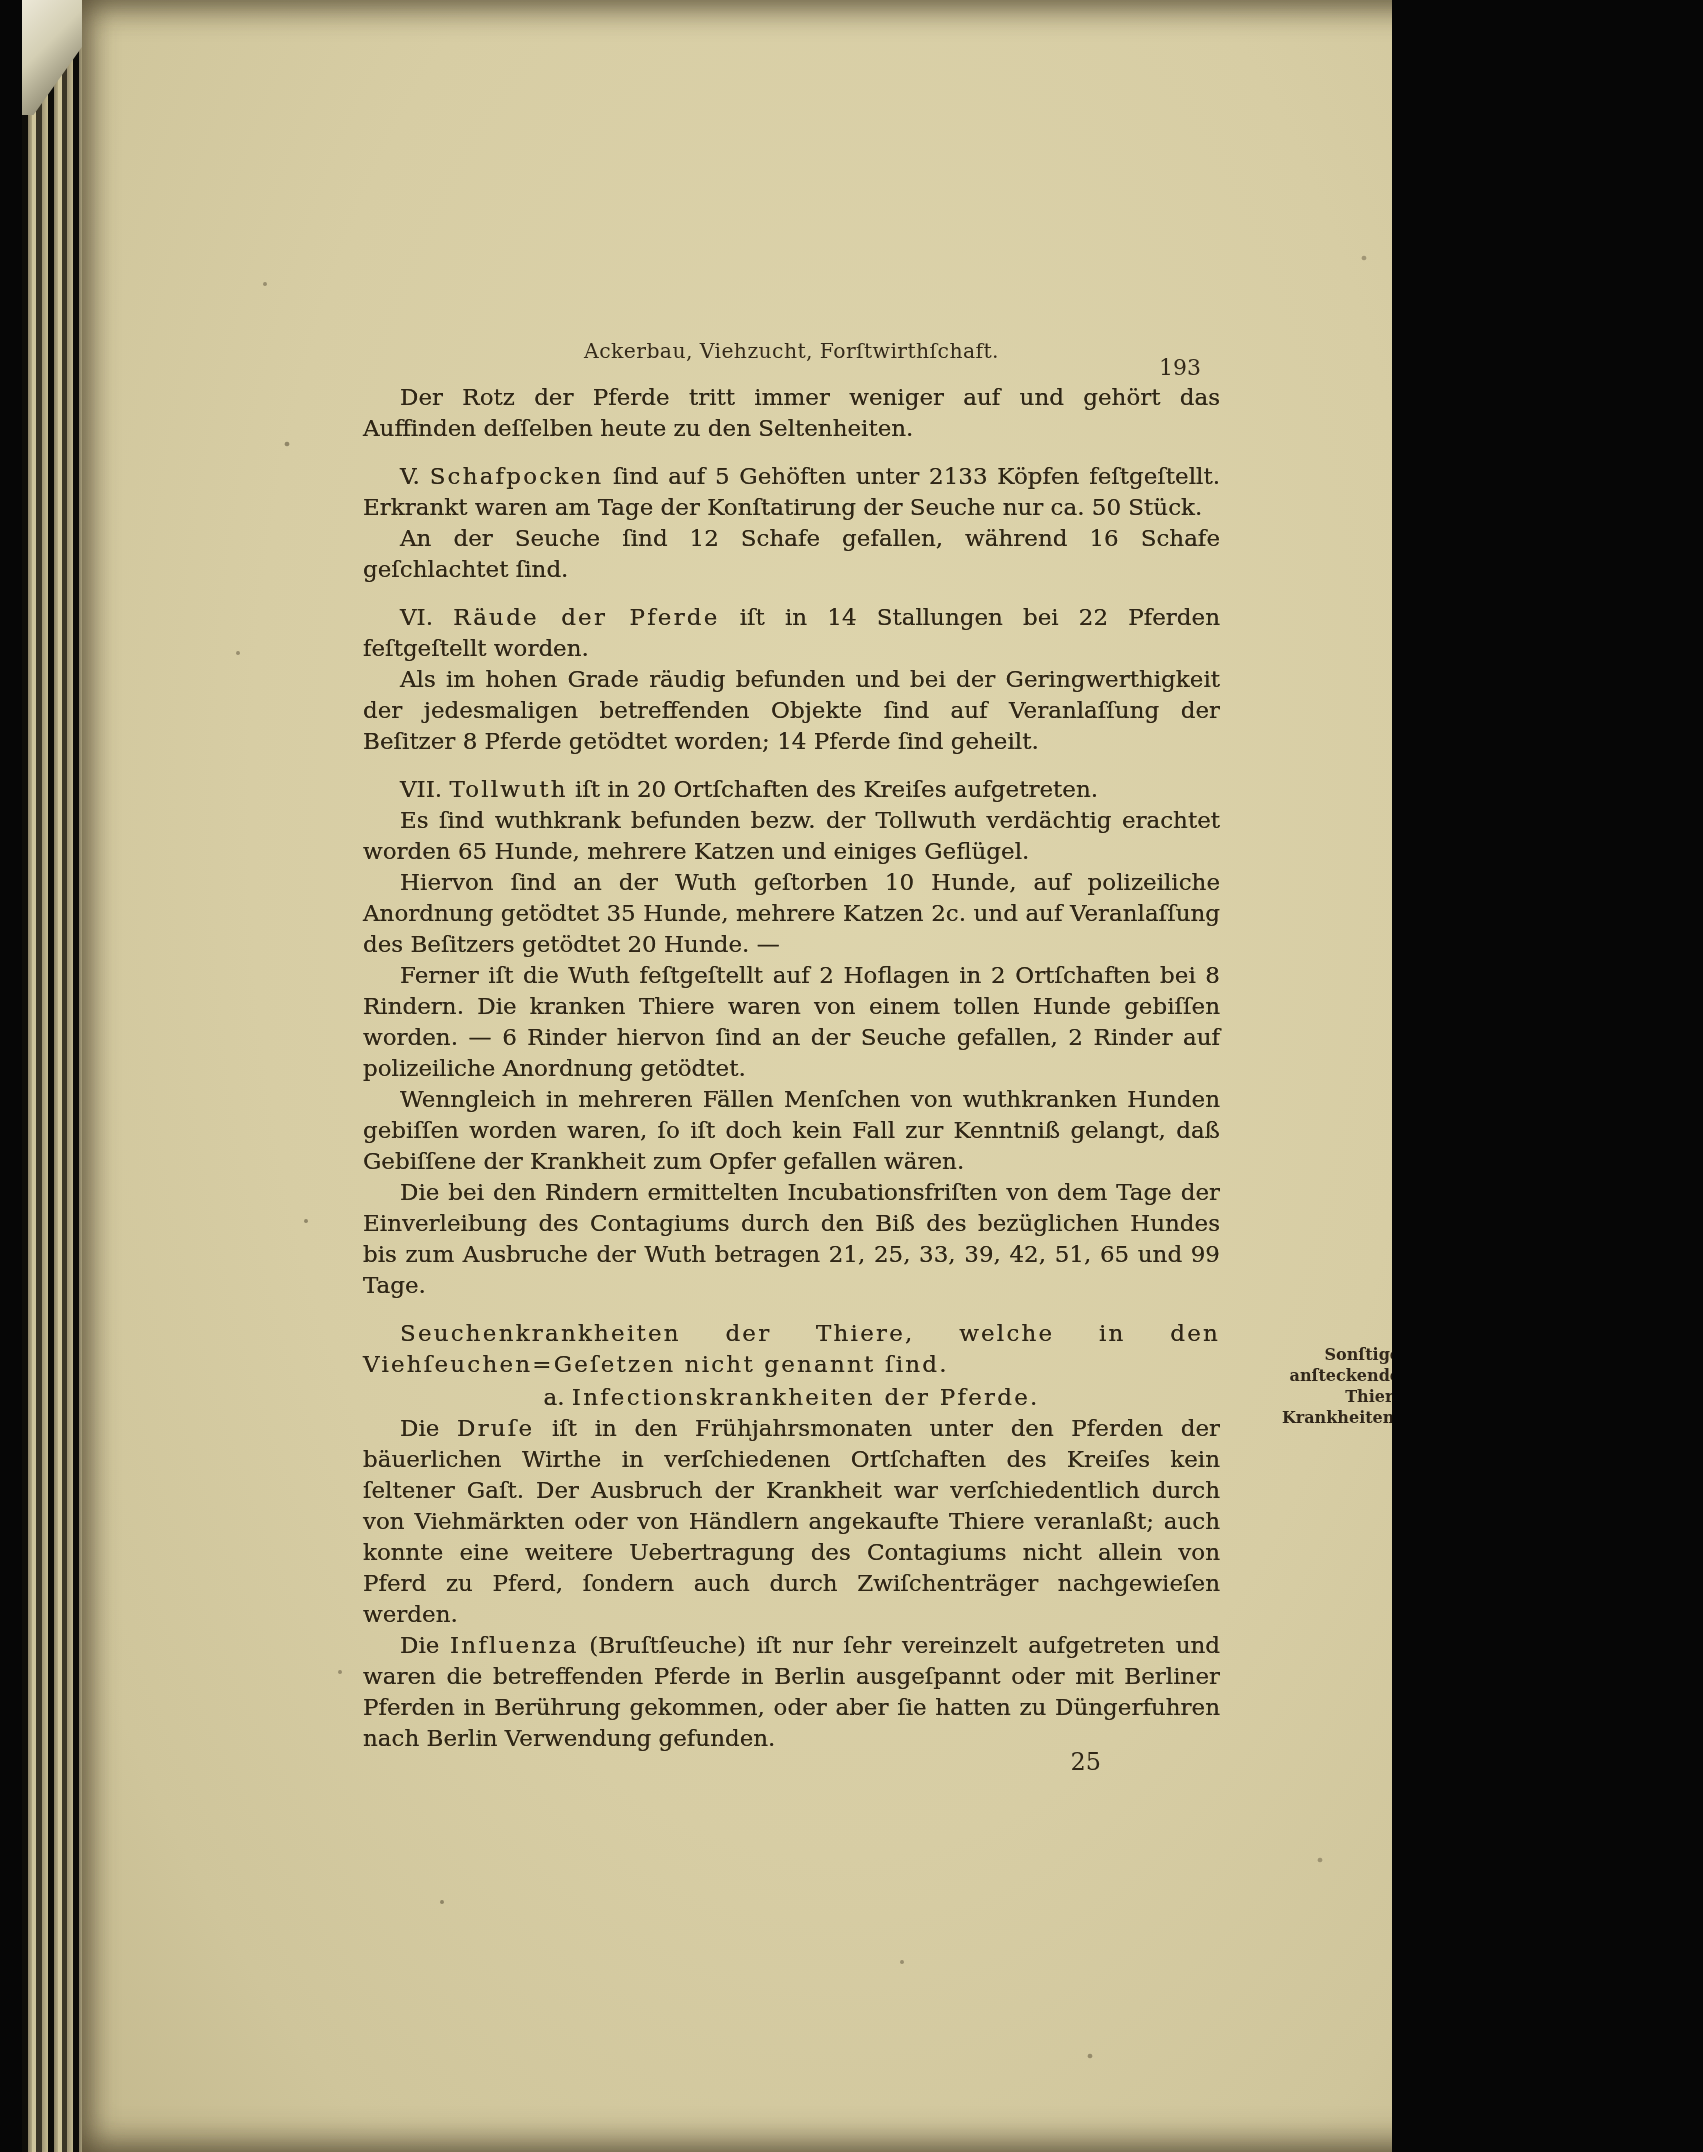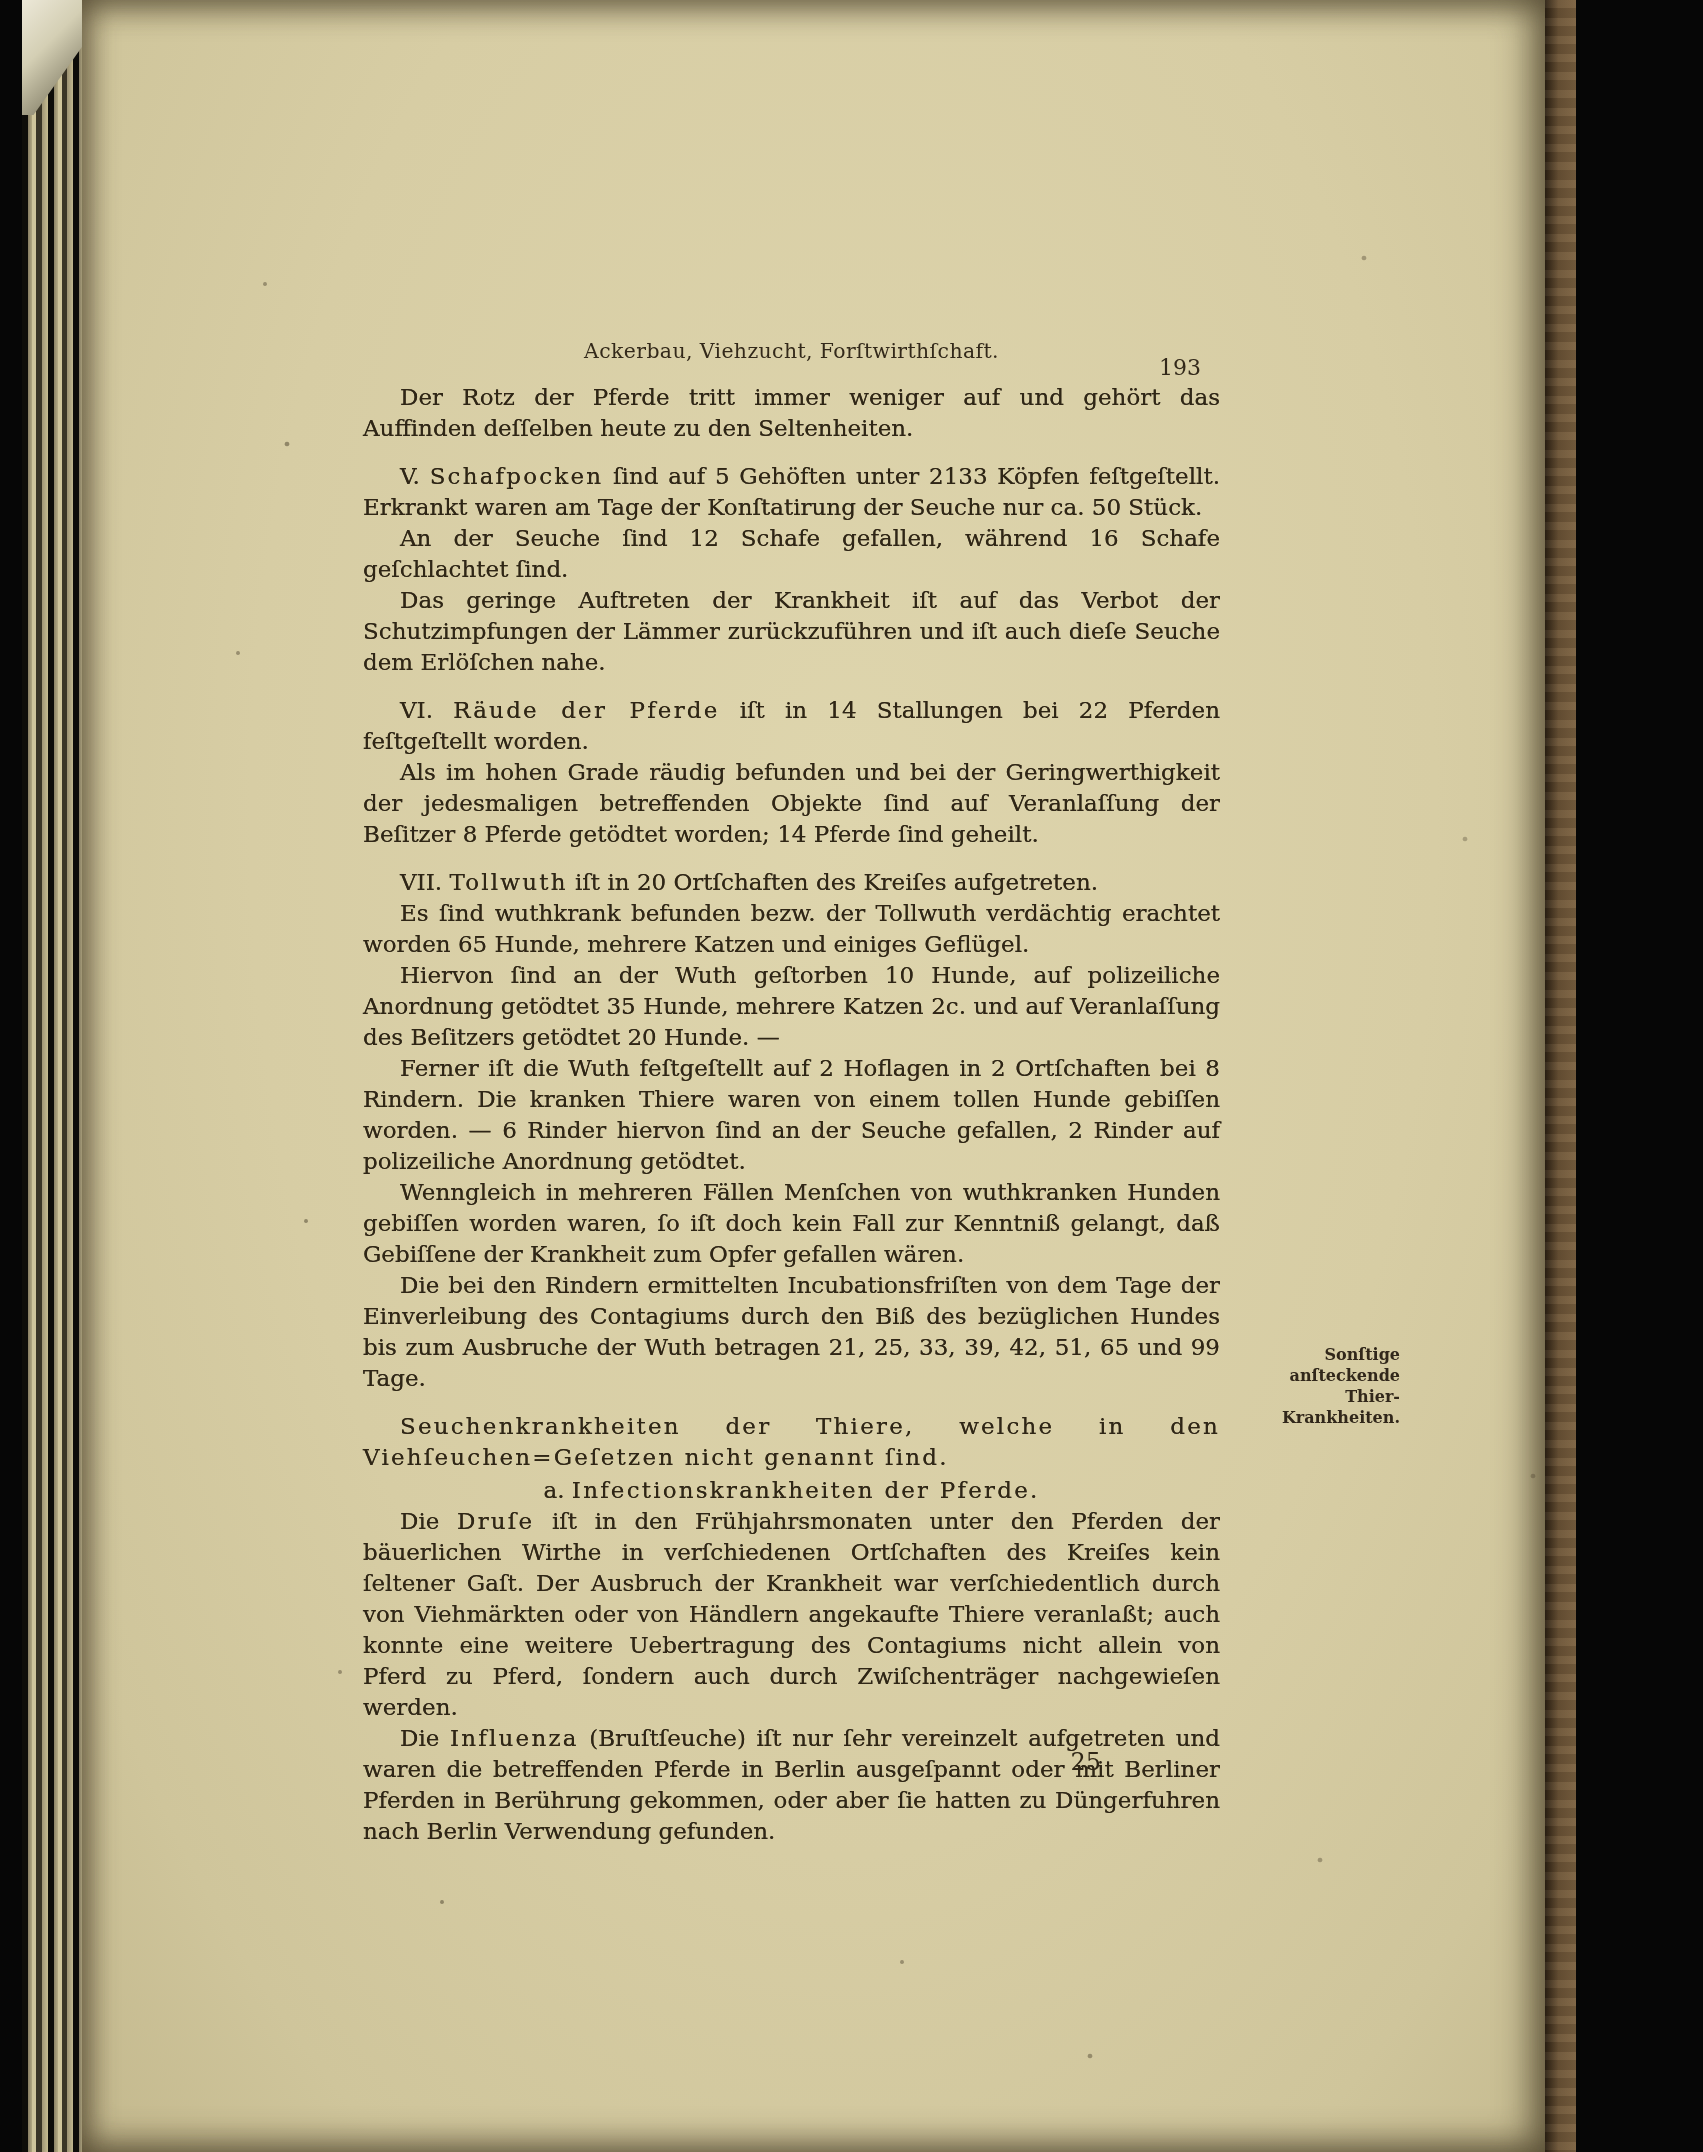--- a/index.html
+++ b/index.html
@@ -1,17 +1,17 @@
 <!DOCTYPE html>
 <html style="font-size:13.6px"><head>
 <meta charset="utf-8">
 <style>
   html,body{margin:0;padding:0;background:#060606;}
   .canvas{
-    position:relative;width:1576px;height:2153px;overflow:hidden;
+    position:relative;width:1392px;height:2153px;overflow:hidden;
     background:#060606;font-family:"DejaVu Serif", serif;
   }
 
   
   .left-edges{
     position:absolute;left:22px;top:0;width:61px;height:2153px;
     background:repeating-linear-gradient(90deg,
       #0e0d09 0px, #0e0d09 6px,
       #877e63 6px, #b4aa83 10.2px,
       #cfc59b 10.2px, #cfc59b 14.5px,
@@ -106,21 +106,20 @@
 
     <div class="header-row">
       <div class="running-title">Ackerbau, Viehzucht, Forſtwirthſchaft.</div>
       <div class="page-number">193</div>
     </div>
 
     <div class="text-block" id="text-block">
         <p><span>Der Rotz der Pferde tritt immer weniger auf und gehört das Auffinden deſſelben heute zu den Seltenheiten.</span></p>
         <p class="gap"><span>V. </span><span class="sperr">Schafpocken</span><span> ſind auf 5 Gehöften unter 2133 Köpfen feſtgeſtellt. Erkrankt waren am Tage der Konſtatirung der Seuche nur ca. 50 Stück.</span></p>
         <p><span>An der Seuche ſind 12 Schafe gefallen, während 16 Schafe geſchlachtet ſind.</span></p>
-        <p><span>Das geringe Auftreten der Krankheit iſt auf das Verbot der Schutzimpfungen der Lämmer zurückzuführen und iſt auch dieſe Seuche dem Erlöſchen nahe.</span></p>
         <p class="gap"><span>VI. </span><span class="sperr">Räude der Pferde</span><span> iſt in 14 Stallungen bei 22 Pferden feſtgeſtellt worden.</span></p>
         <p><span>Als im hohen Grade räudig befunden und bei der Geringwerthigkeit der jedesmaligen betreffenden Objekte ſind auf Veranlaſſung der Beſitzer 8 Pferde getödtet worden; 14 Pferde ſind geheilt.</span></p>
         <p class="gap"><span>VII. </span><span class="sperr">Tollwuth</span><span> iſt in 20 Ortſchaften des Kreiſes aufgetreten.</span></p>
         <p><span>Es ſind wuthkrank befunden bezw. der Tollwuth verdächtig erachtet worden 65 Hunde, mehrere Katzen und einiges Geflügel.</span></p>
         <p><span>Hiervon ſind an der Wuth geſtorben 10 Hunde, auf polizeiliche Anordnung getödtet 35 Hunde, mehrere Katzen 2c. und auf Veranlaſſung des Beſitzers getödtet 20 Hunde. —</span></p>
         <p><span>Ferner iſt die Wuth feſtgeſtellt auf 2 Hoflagen in 2 Ortſchaften bei 8 Rindern. Die kranken Thiere waren von einem tollen Hunde gebiſſen worden. — 6 Rinder hiervon ſind an der Seuche gefallen, 2 Rinder auf polizeiliche Anordnung getödtet.</span></p>
         <p><span>Wenngleich in mehreren Fällen Menſchen von wuthkranken Hunden gebiſſen worden waren, ſo iſt doch kein Fall zur Kenntniß gelangt, daß Gebiſſene der Krankheit zum Opfer gefallen wären.</span></p>
         <p><span>Die bei den Rindern ermittelten Incubationsfriſten von dem Tage der Einverleibung des Contagiums durch den Biß des bezüglichen Hundes bis zum Ausbruche der Wuth betragen 21, 25, 33, 39, 42, 51, 65 und 99 Tage.</span></p>
         <p class="gap"><span class="sperr">Seuchenkrankheiten der Thiere, welche in den Viehſeuchen=Geſetzen nicht genannt ſind.</span></p>
         <div class="heading"><span>a. </span><span class="sperr">Infectionskrankheiten der Pferde.</span></div>

